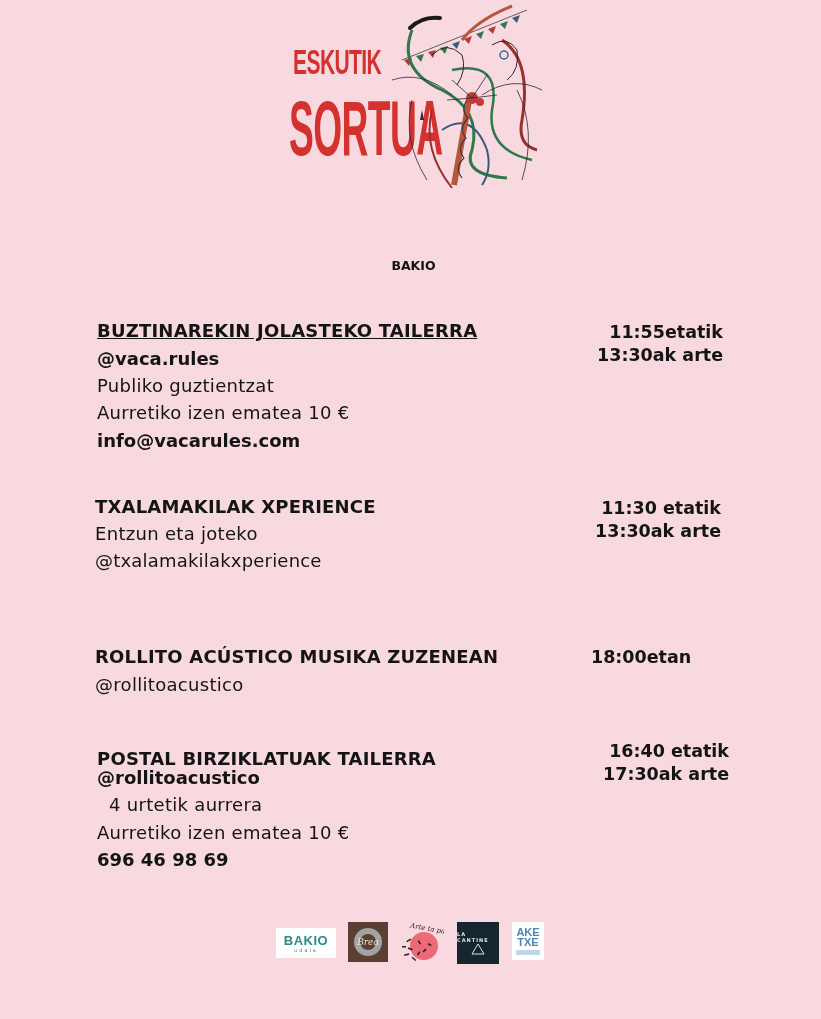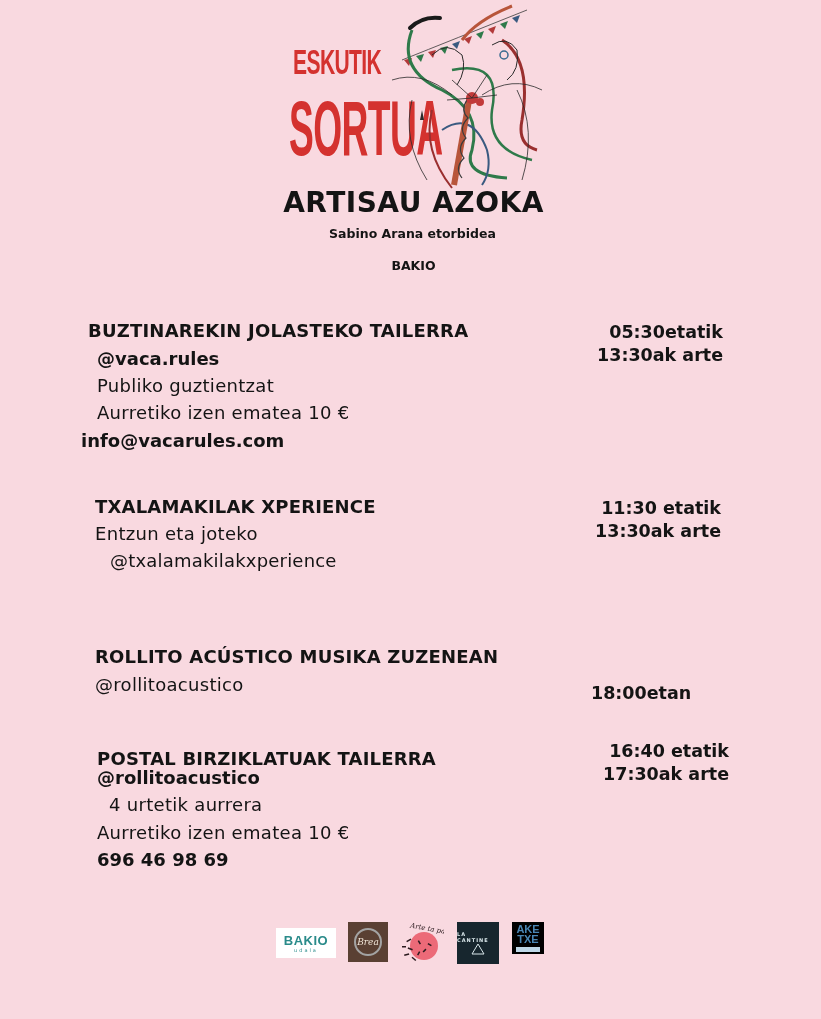--- a/index.html
+++ b/index.html
@@ -49,25 +49,25 @@
     .ev-bold { font-weight: 700; font-size: 18px; }
     .ev-time { position: absolute; font-weight: 700; font-size: 17.5px; text-align: right; white-space: nowrap; }
 
     
     .sponsors { position: absolute; left: 0; top: 920px; width: 821px; height: 50px; }
     .sponsor { position: absolute; display: flex; align-items: center; justify-content: center; }
     .sp-bakio { left: 276px; top: 8px; width: 60px; height: 30px; background: #ffffff; flex-direction: column; }
     .sp-bakio .big { font-family: "Liberation Sans", sans-serif; font-weight: 700; font-size: 13px; color: #2a8b8a; line-height: 13px; letter-spacing: 0.5px; }
     .sp-bakio .small { font-size: 5px; color: #2a8b8a; letter-spacing: 2px; line-height: 6px; }
     .sp-brea { left: 348px; top: 2px; width: 40px; height: 40px; background: #5a4033; }
-    .sp-brea .ring { width: 28px; height: 28px; border: 2px solid #a3a3a3; border-radius: 50%; display: flex; align-items: center; justify-content: center; color: #efe3d6; font-family: "DejaVu Serif", serif; font-size: 9px; font-style: italic; }
+    .sp-brea .ring { width: 28px; height: 28px; border: 6px solid #a3a3a3; border-radius: 50%; display: flex; align-items: center; justify-content: center; color: #efe3d6; font-family: "DejaVu Serif", serif; font-size: 9px; font-style: italic; }
     .sp-arte { left: 398px; top: 0px; width: 46px; height: 46px; }
     .sp-cantine { left: 457px; top: 2px; width: 42px; height: 42px; background: #17262e; flex-direction: column; }
     .sp-cantine .txt { color: #d9e6ea; font-size: 5px; letter-spacing: 1px; font-weight: 700; }
-    .sp-akt { left: 512px; top: 2px; width: 32px; height: 32px; background: #000000; flex-direction: column; }
+    .sp-akt { left: 512px; top: 2px; width: 32px; height: 38px; background: #ffffff; flex-direction: column; }
     .sp-akt .txt { font-family: "Liberation Sans", sans-serif; font-weight: 700; font-size: 11px; line-height: 10px; color: #4a86b4; text-align: center; }
     .sp-akt .bar { width: 24px; height: 5px; background: #bfd8e8; margin-top: 3px; }
   </style>
 </head>
 <body>
 
 <div class="poster">
 
   <div class="logo-word logo-eskutik">ESKUTIK</div>
   <div class="logo-word logo-sortua">SORTUA</div>
@@ -107,46 +107,44 @@
     <path d="M75 100 Q68 110 76 118 Q66 128 74 138 Q64 148 72 158 Q62 168 70 178" stroke="#3a3a3a" stroke-width="1.2" fill="none"></path>
 
     <circle cx="80" cy="98" r="6" fill="#c23a3a"></circle>
     <circle cx="88" cy="102" r="4" fill="#c23a3a"></circle>
 
     <path d="M80 98 L60 80 M80 98 L95 75 M80 98 L105 95 M80 98 L55 100" stroke="#2a2a2a" stroke-width="0.8" fill="none"></path>
     <circle cx="112" cy="55" r="4" fill="none" stroke="#3a6a90" stroke-width="1.5"></circle>
     <path d="M30 110 L32 120 L28 120 Z" fill="#2a2a2a"></path>
   </svg>
 
-  <div class="title">ARTISAU AZOKA</div>
-  <div class="subtitle sub1">Sabino Arana etorbidea</div>
   <div class="subtitle sub3">BAKIO</div>
 
   <div class="event" style="top:318px;">
-    <div class="ev-line ev-title" style="left:88px; top:2px;">BUZTINAREKIN JOLASTEKO TAILERRA</div>
+    <div class="ev-line ev-title" style="left:97px; top:2px;text-decoration:underline;">BUZTINAREKIN JOLASTEKO TAILERRA</div>
     <div class="ev-line ev-handle" style="left:97px; top:30px;">@vaca.rules</div>
     <div class="ev-line ev-regular" style="left:97px; top:57px;">Publiko guztientzat</div>
     <div class="ev-line ev-regular" style="left:97px; top:84px;">Aurretiko izen ematea 10 €</div>
-    <div class="ev-line ev-bold" style="left:81px; top:112px;">info@vacarules.com</div>
-    <div class="ev-time" style="right:98px; top:4px;">05:30etatik</div>
+    <div class="ev-line ev-bold" style="left:97px; top:112px;">info@vacarules.com</div>
+    <div class="ev-time" style="right:98px; top:4px;">11:55etatik</div>
     <div class="ev-time" style="right:98px; top:27px;">13:30ak arte</div>
   </div>
 
   <div class="event" style="top:494px;">
     <div class="ev-line ev-title" style="left:95px; top:2px;">TXALAMAKILAK XPERIENCE</div>
     <div class="ev-line ev-regular" style="left:95px; top:29px;">Entzun eta joteko</div>
-    <div class="ev-line ev-handle" style="left:95px; top:56px; font-weight:400; letter-spacing:0.2px;margin-left:15px;">@txalamakilakxperience</div>
+    <div class="ev-line ev-handle" style="left:95px; top:56px; font-weight:400; letter-spacing:0.2px;">@txalamakilakxperience</div>
     <div class="ev-time" style="right:100px; top:4px;">11:30 etatik</div>
     <div class="ev-time" style="right:100px; top:27px;">13:30ak arte</div>
   </div>
 
   <div class="event" style="top:644px;">
     <div class="ev-line ev-title" style="left:95px; top:2px;">ROLLITO ACÚSTICO MUSIKA ZUZENEAN</div>
     <div class="ev-line ev-regular" style="left:95px; top:30px;">@rollitoacustico</div>
-    <div class="ev-time" style="left:591px; top:3px;margin-top:36px;">18:00etan</div>
+    <div class="ev-time" style="left:591px; top:3px;">18:00etan</div>
   </div>
 
   <div class="event" style="top:738px;">
     <div class="ev-line ev-title" style="left:97px; top:10px;">POSTAL BIRZIKLATUAK TAILERRA</div>
     <div class="ev-line ev-handle" style="left:97px; top:29px;">@rollitoacustico</div>
     <div class="ev-line ev-regular" style="left:97px; top:56px;margin-left:12px;">4 urtetik aurrera</div>
     <div class="ev-line ev-regular" style="left:97px; top:84px;">Aurretiko izen ematea 10 €</div>
     <div class="ev-line ev-bold" style="left:97px; top:111px;">696 46 98 69</div>
     <div class="ev-time" style="right:92px; top:3px;">16:40 etatik</div>
     <div class="ev-time" style="right:92px; top:26px;">17:30ak arte</div>

